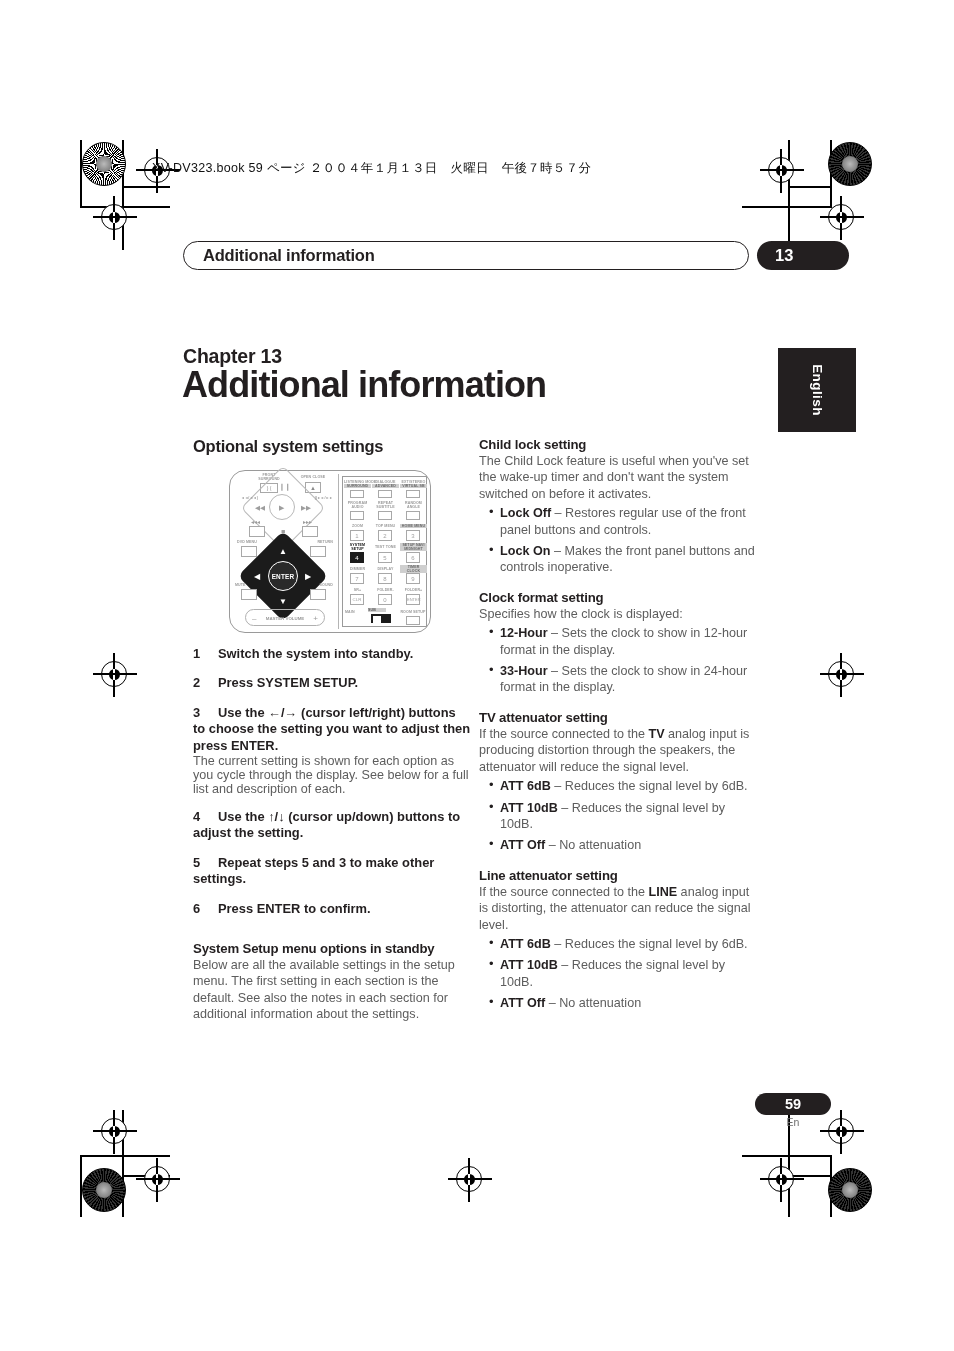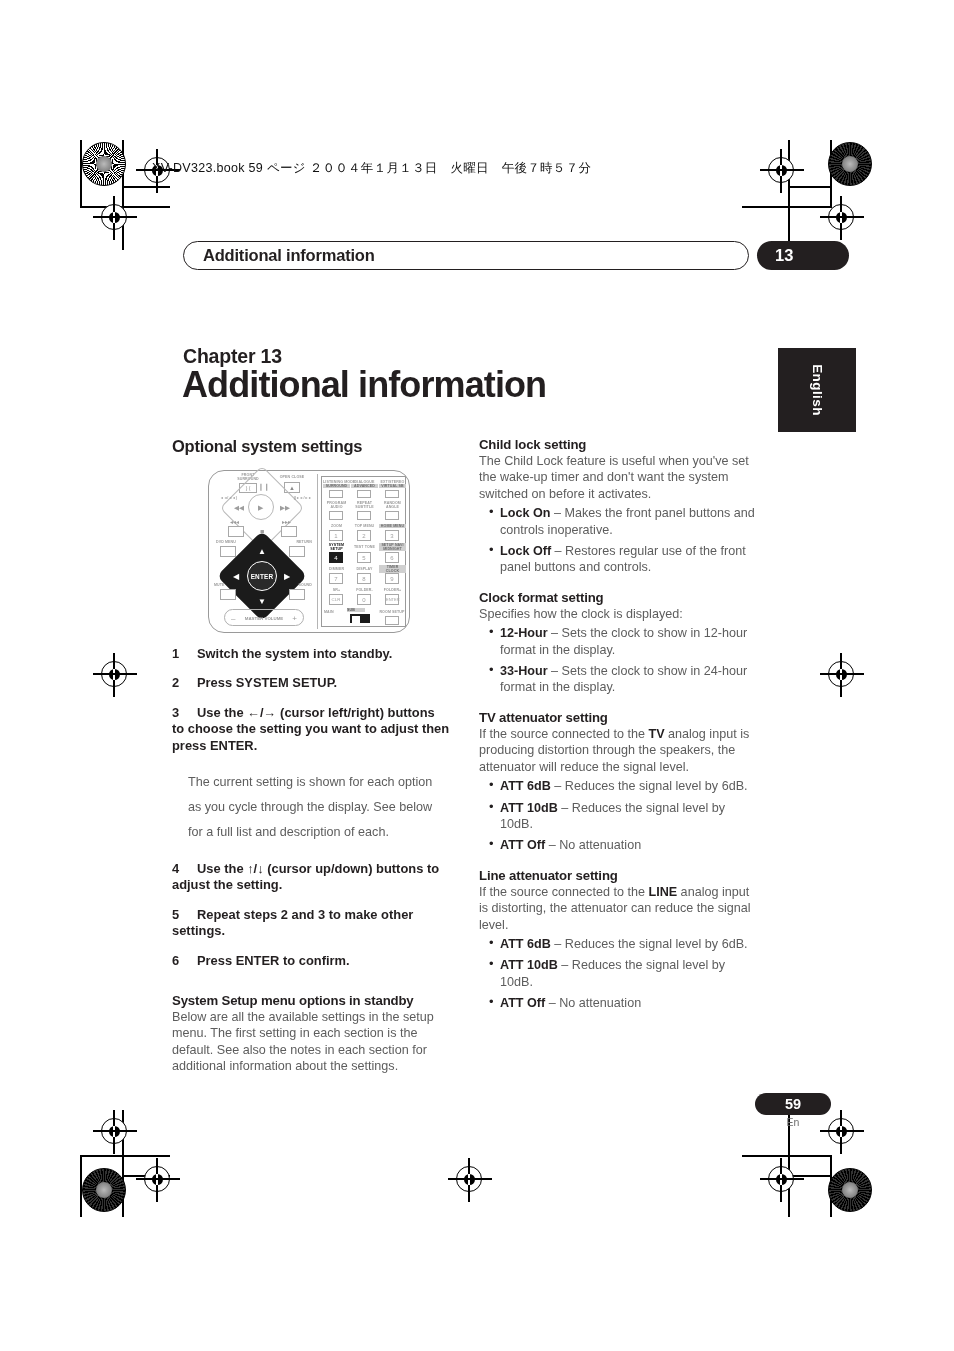--- a/index.html
+++ b/index.html
@@ -126,21 +126,21 @@
     transform-origin: center center;
     color:#fff;
     font-size:13.5px;
     font-weight:bold;
     letter-spacing:0.4px;
     white-space:nowrap;
   }
 
   
   .col { position:absolute; width:278px; top:437px; }
-  .col-left  { left:172px; }
+  .col-left  { left:193px; }
   .col-right { left:479px; }
 
   h2.sec {
     margin:0 0 2px 0;
     font-size:16.5px;
     font-weight:bold;
     letter-spacing:-0.25px;
     color:#231f20;
   }
   h3.sub {
@@ -165,23 +165,23 @@
     font-weight:bold;
     color:#231f20;
     position:relative;
     padding-left:0;
   }
   .step .num {
     display:inline-block;
     width:25px;
   }
   .step-note {
-    margin:16px;
+    margin:0;
     font-size:12.6px;
-    line-height:25px;
+    line-height:14px;
     font-weight:normal;
     color:#5d5d5d;
   }
 
   ul.opts {
     margin:3px 0 0 0;
     padding-left:21px;
     list-style:none;
   }
   ul.opts li {
@@ -593,38 +593,38 @@
   <div class="step">
     <span class="num">3</span><span>Use the ←/→ (cursor left/right) buttons to choose the setting you want to adjust then press ENTER.</span>
     <p class="step-note">The current setting is shown for each option as you cycle through the display. See below for a full list and description of each.</p>
   </div>
 
   <div class="step">
     <span class="num">4</span><span>Use the ↑/↓ (cursor up/down) buttons to adjust the setting.</span>
   </div>
 
   <div class="step">
-    <span class="num">5</span><span>Repeat steps 2 and 3 to make other settings.</span>
+    <span class="num">5</span><span>Repeat steps 5 and 3 to make other settings.</span>
   </div>
 
   <div class="step">
     <span class="num">6</span><span>Press ENTER to confirm.</span>
   </div>
 
   <h3 class="sub" style="margin-top:24px;">System Setup menu options in standby</h3>
   <p class="body">Below are all the available settings in the setup menu. The first setting in each section is the default. See also the notes in each section for additional information about the settings.</p>
 </div>
 
 <div class="col col-right">
 
   <h3 class="sub first">Child lock setting</h3>
   <p class="body">The Child Lock feature is useful when you've set the wake-up timer and don't want the system switched on before it activates.</p>
   <ul class="opts">
+    <li><b>Lock Off</b><span> – Restores regular use of the front panel buttons and controls.</span></li>
     <li><b>Lock On</b><span> – Makes the front panel buttons and controls inoperative.</span></li>
-    <li><b>Lock Off</b><span> – Restores regular use of the front panel buttons and controls.</span></li>
   </ul>
 
   <h3 class="sub">Clock format setting</h3>
   <p class="body">Specifies how the clock is displayed:</p>
   <ul class="opts">
     <li><b>12-Hour</b><span> – Sets the clock to show in 12-hour format in the display.</span></li>
     <li><b>33-Hour</b><span> – Sets the clock to show in 24-hour format in the display.</span></li>
   </ul>
 
   <h3 class="sub">TV attenuator setting</h3>

